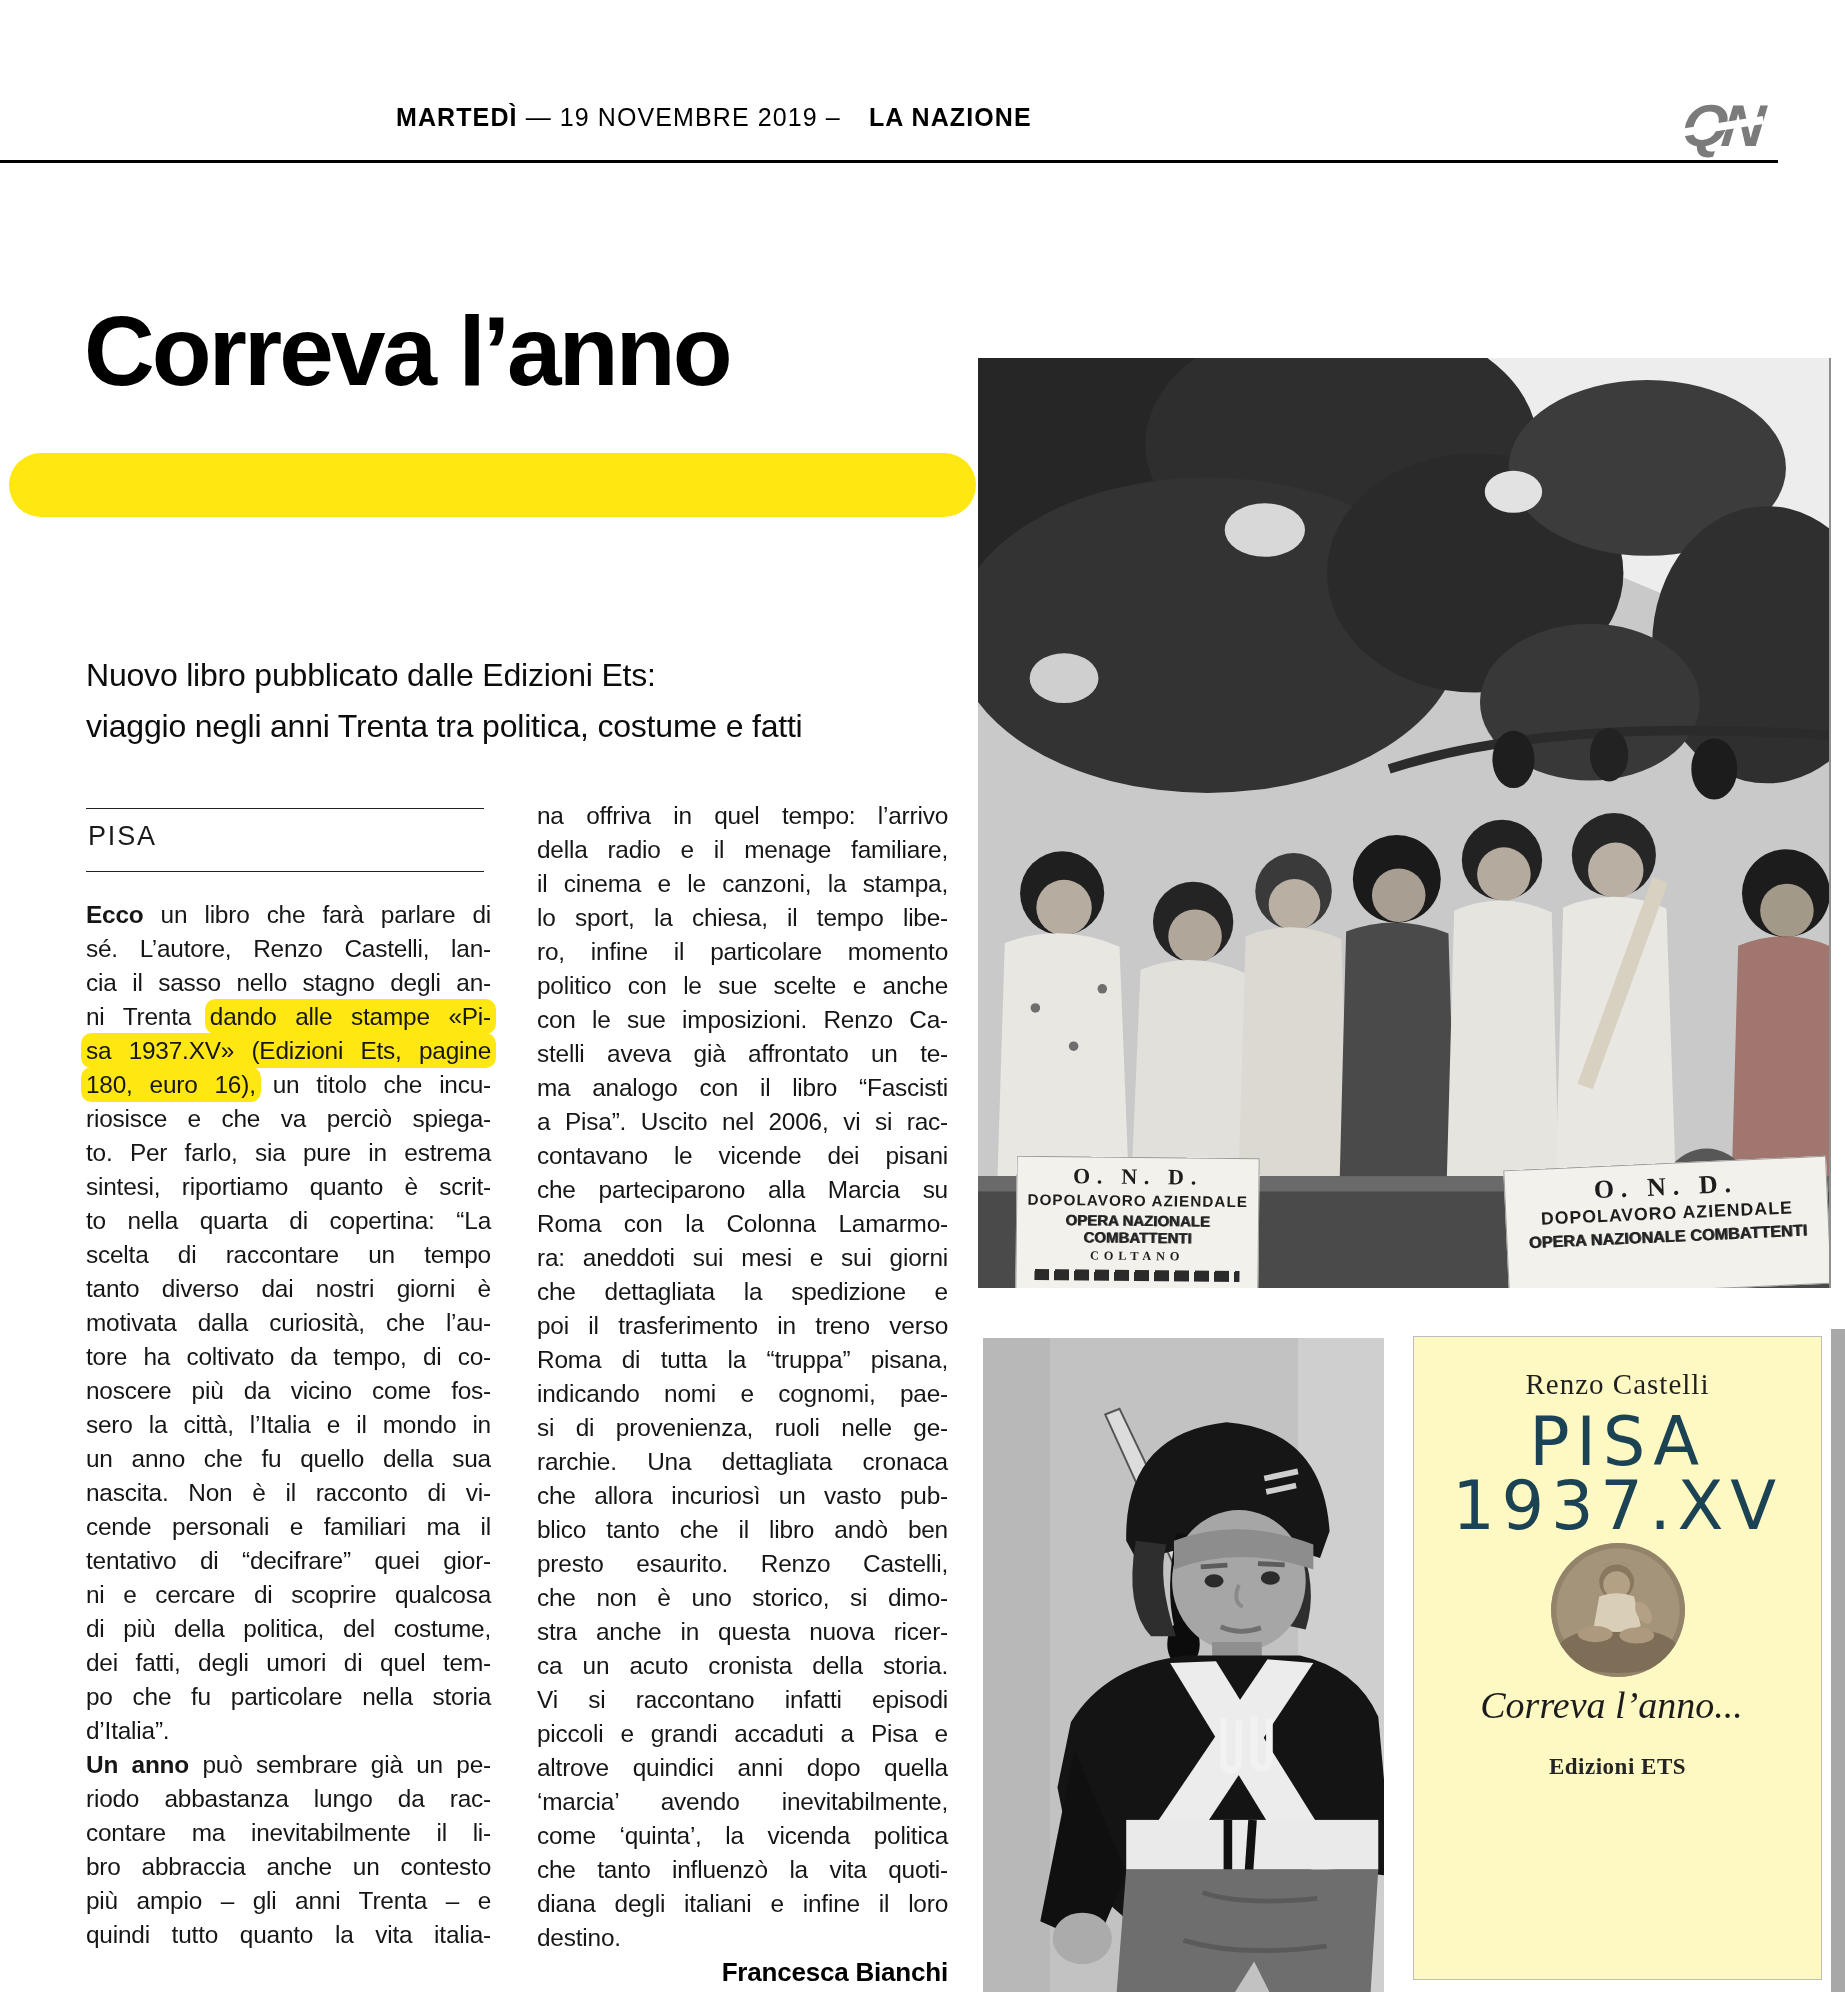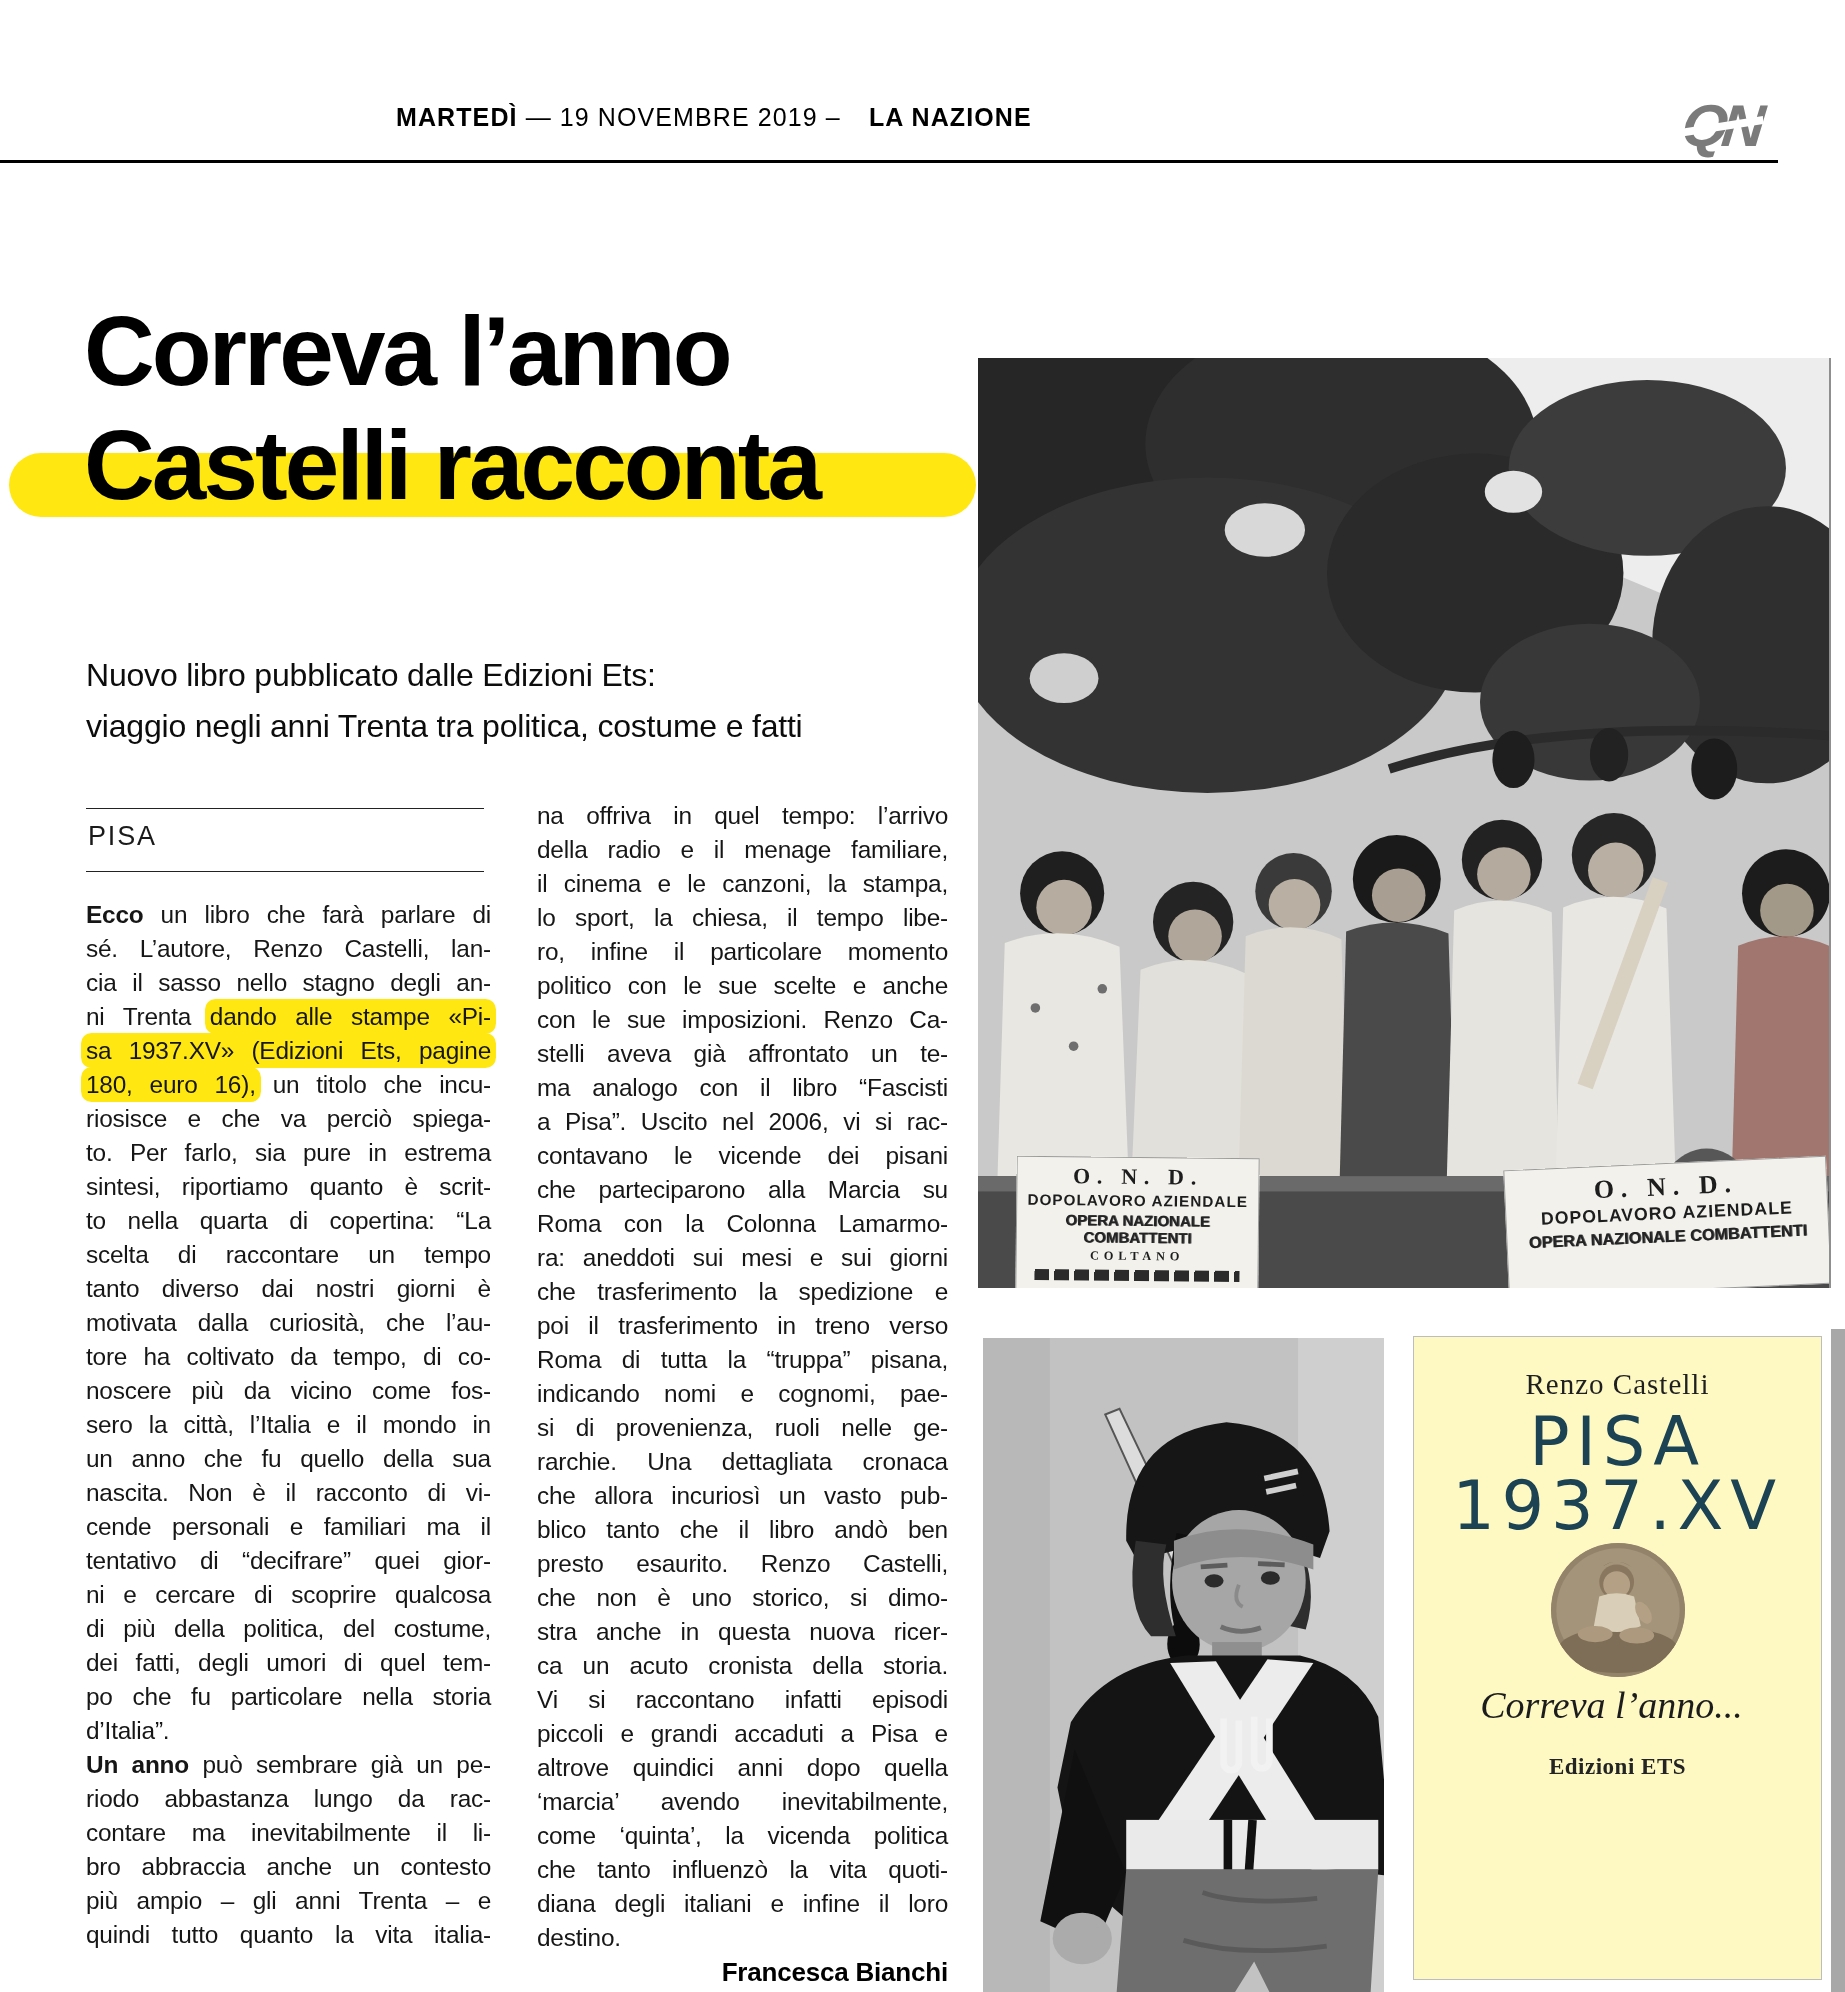--- a/index.html
+++ b/index.html
@@ -98,23 +98,20 @@
   </div>
   <div class="qn">QN</div>
   <div class="toprule"></div>
 
   <div class="headline">
     <span class="h-line">
       <span class="txt">Correva l’anno</span>
     </span>
     <span class="h-line">
       <span class="pill"></span>
-    </span>
-    <span class="h-line">
-      <span class="txt">Castelli racconta</span>
     </span>
   </div>
 
   <div class="subhead">
     <div>Nuovo libro pubblicato dalle Edizioni Ets:</div>
     <div>viaggio negli anni Trenta tra politica, costume e fatti</div>
   </div>
 
   <div class="kicker-box">
     <span class="k">PISA</span>
@@ -162,21 +159,21 @@
         <div class="bodyline"><span>ro, infine il particolare momento</span></div>
         <div class="bodyline"><span>politico con le sue scelte e anche</span></div>
         <div class="bodyline"><span>con le sue imposizioni. Renzo Ca-</span></div>
         <div class="bodyline"><span>stelli aveva già affrontato un te-</span></div>
         <div class="bodyline"><span>ma analogo con il libro “Fascisti</span></div>
         <div class="bodyline"><span>a Pisa”. Uscito nel 2006, vi si rac-</span></div>
         <div class="bodyline"><span>contavano le vicende dei pisani</span></div>
         <div class="bodyline"><span>che parteciparono alla Marcia su</span></div>
         <div class="bodyline"><span>Roma con la Colonna Lamarmo-</span></div>
         <div class="bodyline"><span>ra: aneddoti sui mesi e sui giorni</span></div>
-        <div class="bodyline"><span>che trasferimento la spedizione e</span></div>
+        <div class="bodyline"><span>che dettagliata la spedizione e</span></div>
         <div class="bodyline"><span>poi il trasferimento in treno verso</span></div>
         <div class="bodyline"><span>Roma di tutta la “truppa” pisana,</span></div>
         <div class="bodyline"><span>indicando nomi e cognomi, pae-</span></div>
         <div class="bodyline"><span>si di provenienza, ruoli nelle ge-</span></div>
         <div class="bodyline"><span>rarchie. Una dettagliata cronaca</span></div>
         <div class="bodyline"><span>che allora incuriosì un vasto pub-</span></div>
         <div class="bodyline"><span>blico tanto che il libro andò ben</span></div>
         <div class="bodyline"><span>presto esaurito. Renzo Castelli,</span></div>
         <div class="bodyline"><span>che non è uno storico, si dimo-</span></div>
         <div class="bodyline"><span>stra anche in questa nuova ricer-</span></div>

